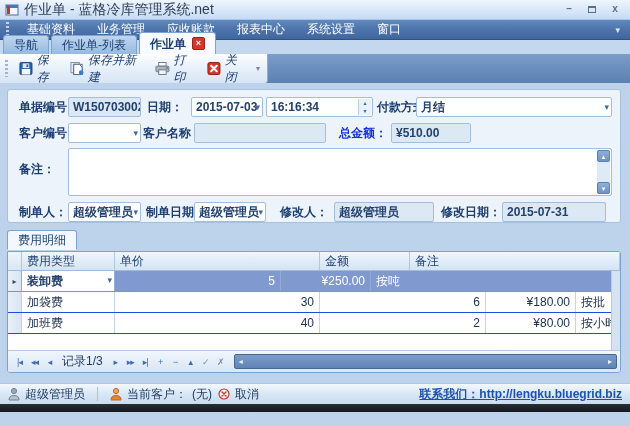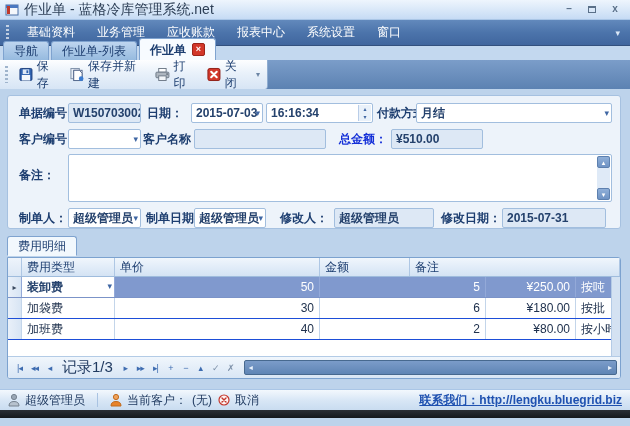--- a/index.html
+++ b/index.html
@@ -11,21 +11,21 @@
     background:linear-gradient(180deg,#eef5fd 0%,#d8e7f8 55%,#c6dbf4 100%);
     border-bottom:1px solid #aac6e6; }
   .app-icon { width:14px; height:14px; margin-right:5px; flex:0 0 auto; }
   .title-text { font-size:14px; color:#2c3e55; }
   .win-controls { margin-left:auto; display:flex; align-items:center; gap:7px; padding-right:2px; }
   .win-btn { width:16px; height:13px; text-align:center; line-height:12px; font-size:10px;
     color:#5a7089; font-weight:bold; cursor:default; }
   .restore-glyph { display:inline-block; width:8px; height:7px; border:1px solid #5a7089; border-top:2px solid #5a7089; margin-top:3px; }
 
   
-  .menu-bar { height:26px; display:flex; align-items:center; padding:0 6px;
+  .menu-bar { height:20px; display:flex; align-items:center; padding:0 6px;
     background:linear-gradient(180deg,#6289bc 0%,#4c74ab 50%,#40669e 100%);
     border-bottom:1px solid #33517e; }
   .grip { width:3px; height:16px; margin:0 7px 0 0;
     background:repeating-linear-gradient(180deg,rgba(255,255,255,.65) 0 2px,rgba(0,0,0,0) 2px 4px); }
   .menu-item { color:#fff; padding:4px 11px; }
   .menu-overflow { margin-left:auto; color:#dbe8f7; font-size:9px; padding-right:4px; }
 
   
   .tab-strip { height:14px; background:#c3d8ef; display:flex; align-items:flex-end; padding-left:3px; gap:2px; }
   .tab { height:19px; line-height:18px; padding:0 10px; color:#1d3e70;
@@ -33,21 +33,21 @@
     border:1px solid #7fa3cf; border-bottom:none; border-radius:3px 3px 0 0; }
   .tab.active { height:22px; line-height:20px; font-weight:bold; background:#f7fbff;
     display:flex; align-items:center; gap:6px; }
   .tab-close { width:13px; height:13px; border-radius:2px; background:#d2372a; border:1px solid #9c241a;
     color:#fff; font-size:9px; font-weight:bold; line-height:11px; text-align:center; }
 
   
   .toolbar { height:29px; display:flex; background:linear-gradient(180deg,#7b9dc9 0%,#5c82b2 100%); }
   .toolbar-light { width:268px; height:100%; display:flex; align-items:center; padding:0 4px 0 5px; gap:1px;
     background:linear-gradient(180deg,#fdfeff 0%,#e9f1fa 45%,#d7e5f5 100%);
-    border-right:1px solid #8fadd1; border-radius:0 0 3px 0; }
+    border-right:1px solid #8fadd1; border-radius:0 0 3px 0;font-style:italic; }
   .tb-grip { width:3px; height:17px; margin-right:5px;
     background:repeating-linear-gradient(180deg,#9fb4cc 0 2px,rgba(0,0,0,0) 2px 4px); }
   .tb-btn { display:flex; align-items:center; gap:4px; padding:2px 5px; border-radius:2px; color:#1d3e70; }
   .tb-caret { color:#6d86a5; font-size:8px; padding:0 3px; }
 
   
   .content { position:relative; height:300px; background:#bdd3eb; }
   .form-panel { position:absolute; left:7px; top:6px; width:614px; height:134px;
     background:#edf3fa; border:1px solid #a6c1e0; border-radius:3px; }
   .flabel { position:absolute; height:20px; line-height:20px; font-weight:bold; color:#1d3e70; white-space:nowrap; }
@@ -90,21 +90,21 @@
   .c-note { flex:1; border-right:none; }
   .g-header .c-price, .g-header .c-qty, .g-header .c-amt { text-align:left; }
   .g-row.selected .c-type { background:#fff; color:#24416c; font-weight:bold; padding-right:14px; }
   .g-empty { height:18px; background:#fff; }
   .g-vscroll { position:absolute; right:0; top:19px; bottom:22px; width:9px; background:#d4e2f2; border-left:1px solid #b4cbe6; }
 
   .navigator { position:absolute; left:0; right:0; bottom:0; height:22px; display:flex; align-items:center;
     background:linear-gradient(180deg,#f0f6fc,#d9e6f5); border-top:1px solid #b3cbe6; padding:0 3px 0 5px; gap:2px; }
   .nav-btn { min-width:13px; text-align:center; font-size:9px; color:#3e6cb0; letter-spacing:-1px; }
   .nav-btn.dim { color:#7d90a8; }
-  .nav-record { color:#203a60; margin:0 4px; letter-spacing:0; font-size:15px;text-align:right; }
+  .nav-record { color:#203a60; margin:0 4px; letter-spacing:0; font-size:12px;text-align:right; }
   .hscroll { flex:1; height:15px; margin-left:5px; border:1px solid #47698f; border-radius:2px;
     background:linear-gradient(180deg,#7b9cc9,#5f85b5); display:flex; align-items:center; justify-content:space-between;
     color:#eaf2fb; font-size:8px; padding:0 4px; }
 
   
   .status-bar { height:21px; display:flex; align-items:center; padding:0 8px;
     background:linear-gradient(180deg,#f3f8fd 0%,#d9e7f6 50%,#c9dcf0 100%);
     border-top:1px solid #aac6e6; color:#203a60; }
   .sb-sep { width:1px; height:14px; background:#a9c3e2; margin:0 12px; }
   .sb-item { display:flex; align-items:center; gap:5px; }
@@ -220,21 +220,21 @@
 
       <span class="flabel" style="left:11px;top:33px">客户编号：</span>
       <div class="field dd" style="left:60px;top:33px;width:73px">
         <span></span><span class="dd-arrow">▾</span>
       </div>
       <span class="flabel" style="left:135px;top:33px">客户名称：</span>
       <div class="field ro" style="left:186px;top:33px;width:132px">
         <span></span>
       </div>
       <span class="flabel total" style="left:331px;top:33px">总金额：</span>
-      <div class="field ro" style="left:383px;top:33px;width:92px">
+      <div class="field ro" style="left:383px;top:33px;width:80px">
         <span>¥510.00</span>
       </div>
 
       <span class="flabel" style="left:11px;top:69px">备注：</span>
       <div class="remark-box">
         <span></span>
         <span class="vscroll">
           <span class="vs-btn">▴</span>
           <span class="vs-btn">▾</span>
         </span>
@@ -268,21 +268,20 @@
         <div class="cell c-amt">金额</div>
         <div class="cell c-note">备注</div>
       </div>
 
       <div class="g-row selected">
         <div class="cell c-ind">▸</div>
         <div class="cell c-type">
           <span>装卸费</span>
           <span class="dd-arrow">▾</span>
         </div>
-        <div class="cell c-price">50</div>
         <div class="cell c-qty">5</div>
         <div class="cell c-amt">¥250.00</div>
         <div class="cell c-note">按吨</div>
       </div>
 
       <div class="g-row">
         <div class="cell c-ind"></div>
         <div class="cell c-type">加袋费</div>
         <div class="cell c-price">30</div>
         <div class="cell c-qty">6</div>

